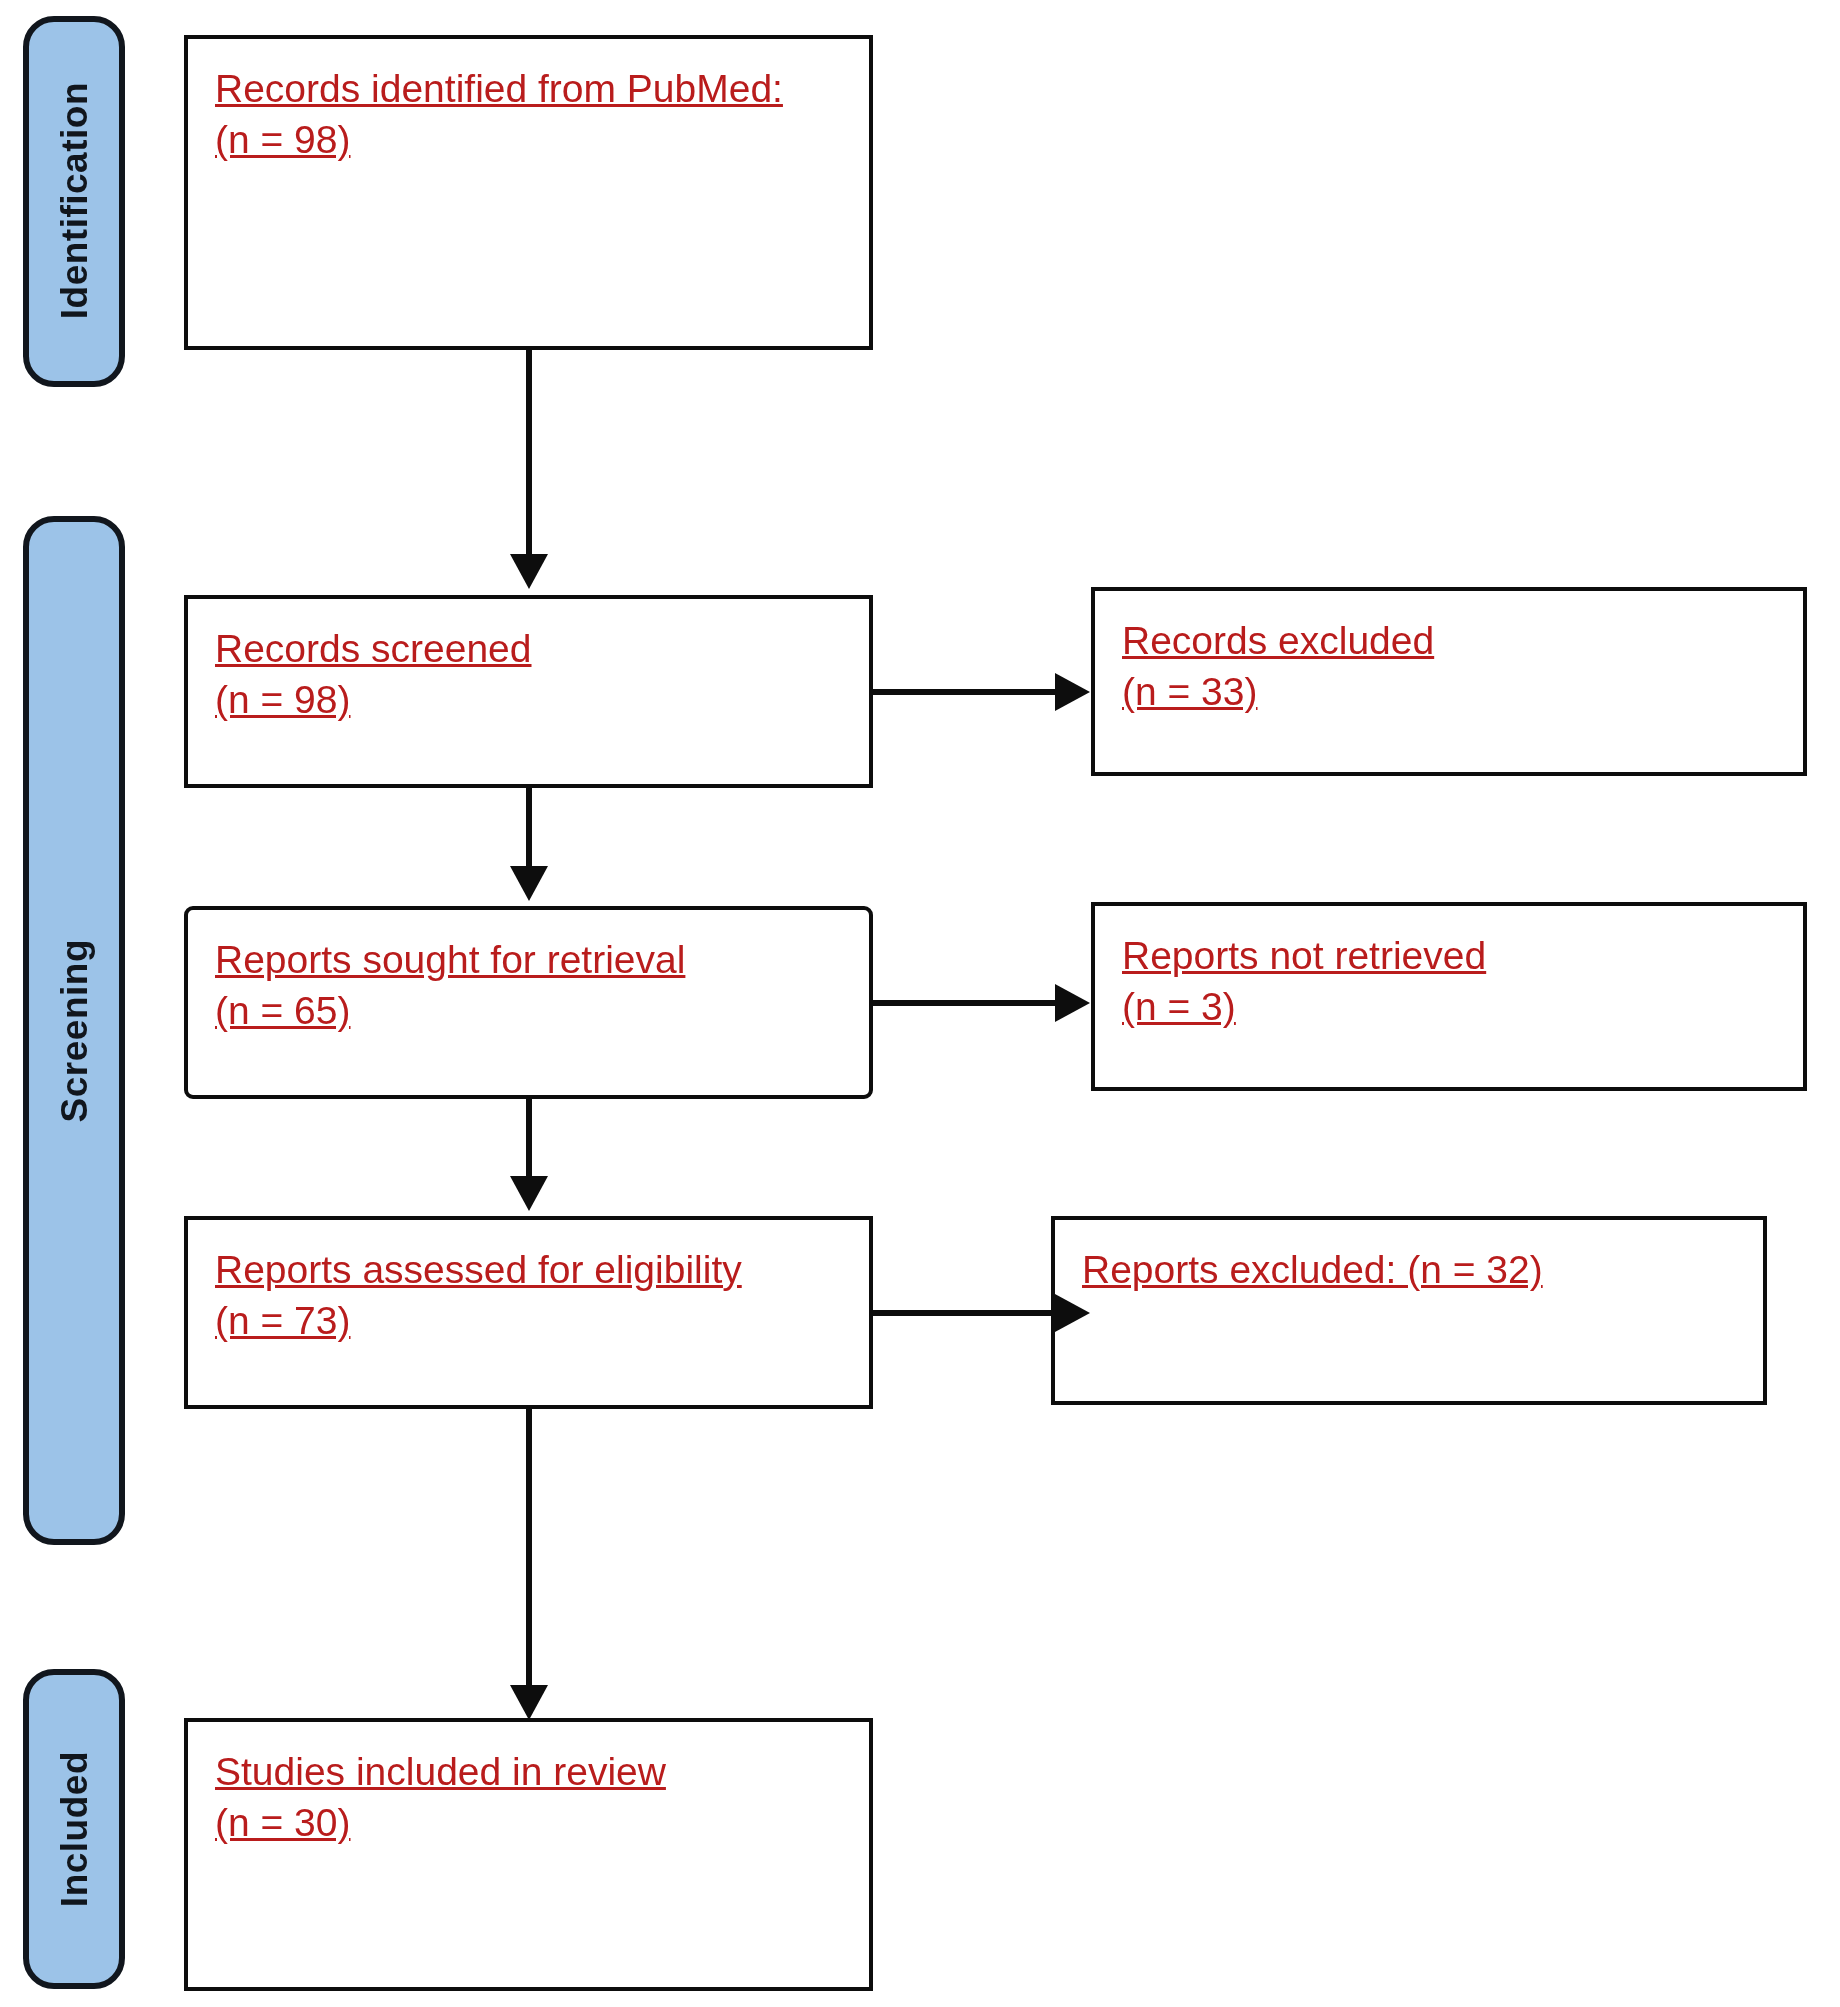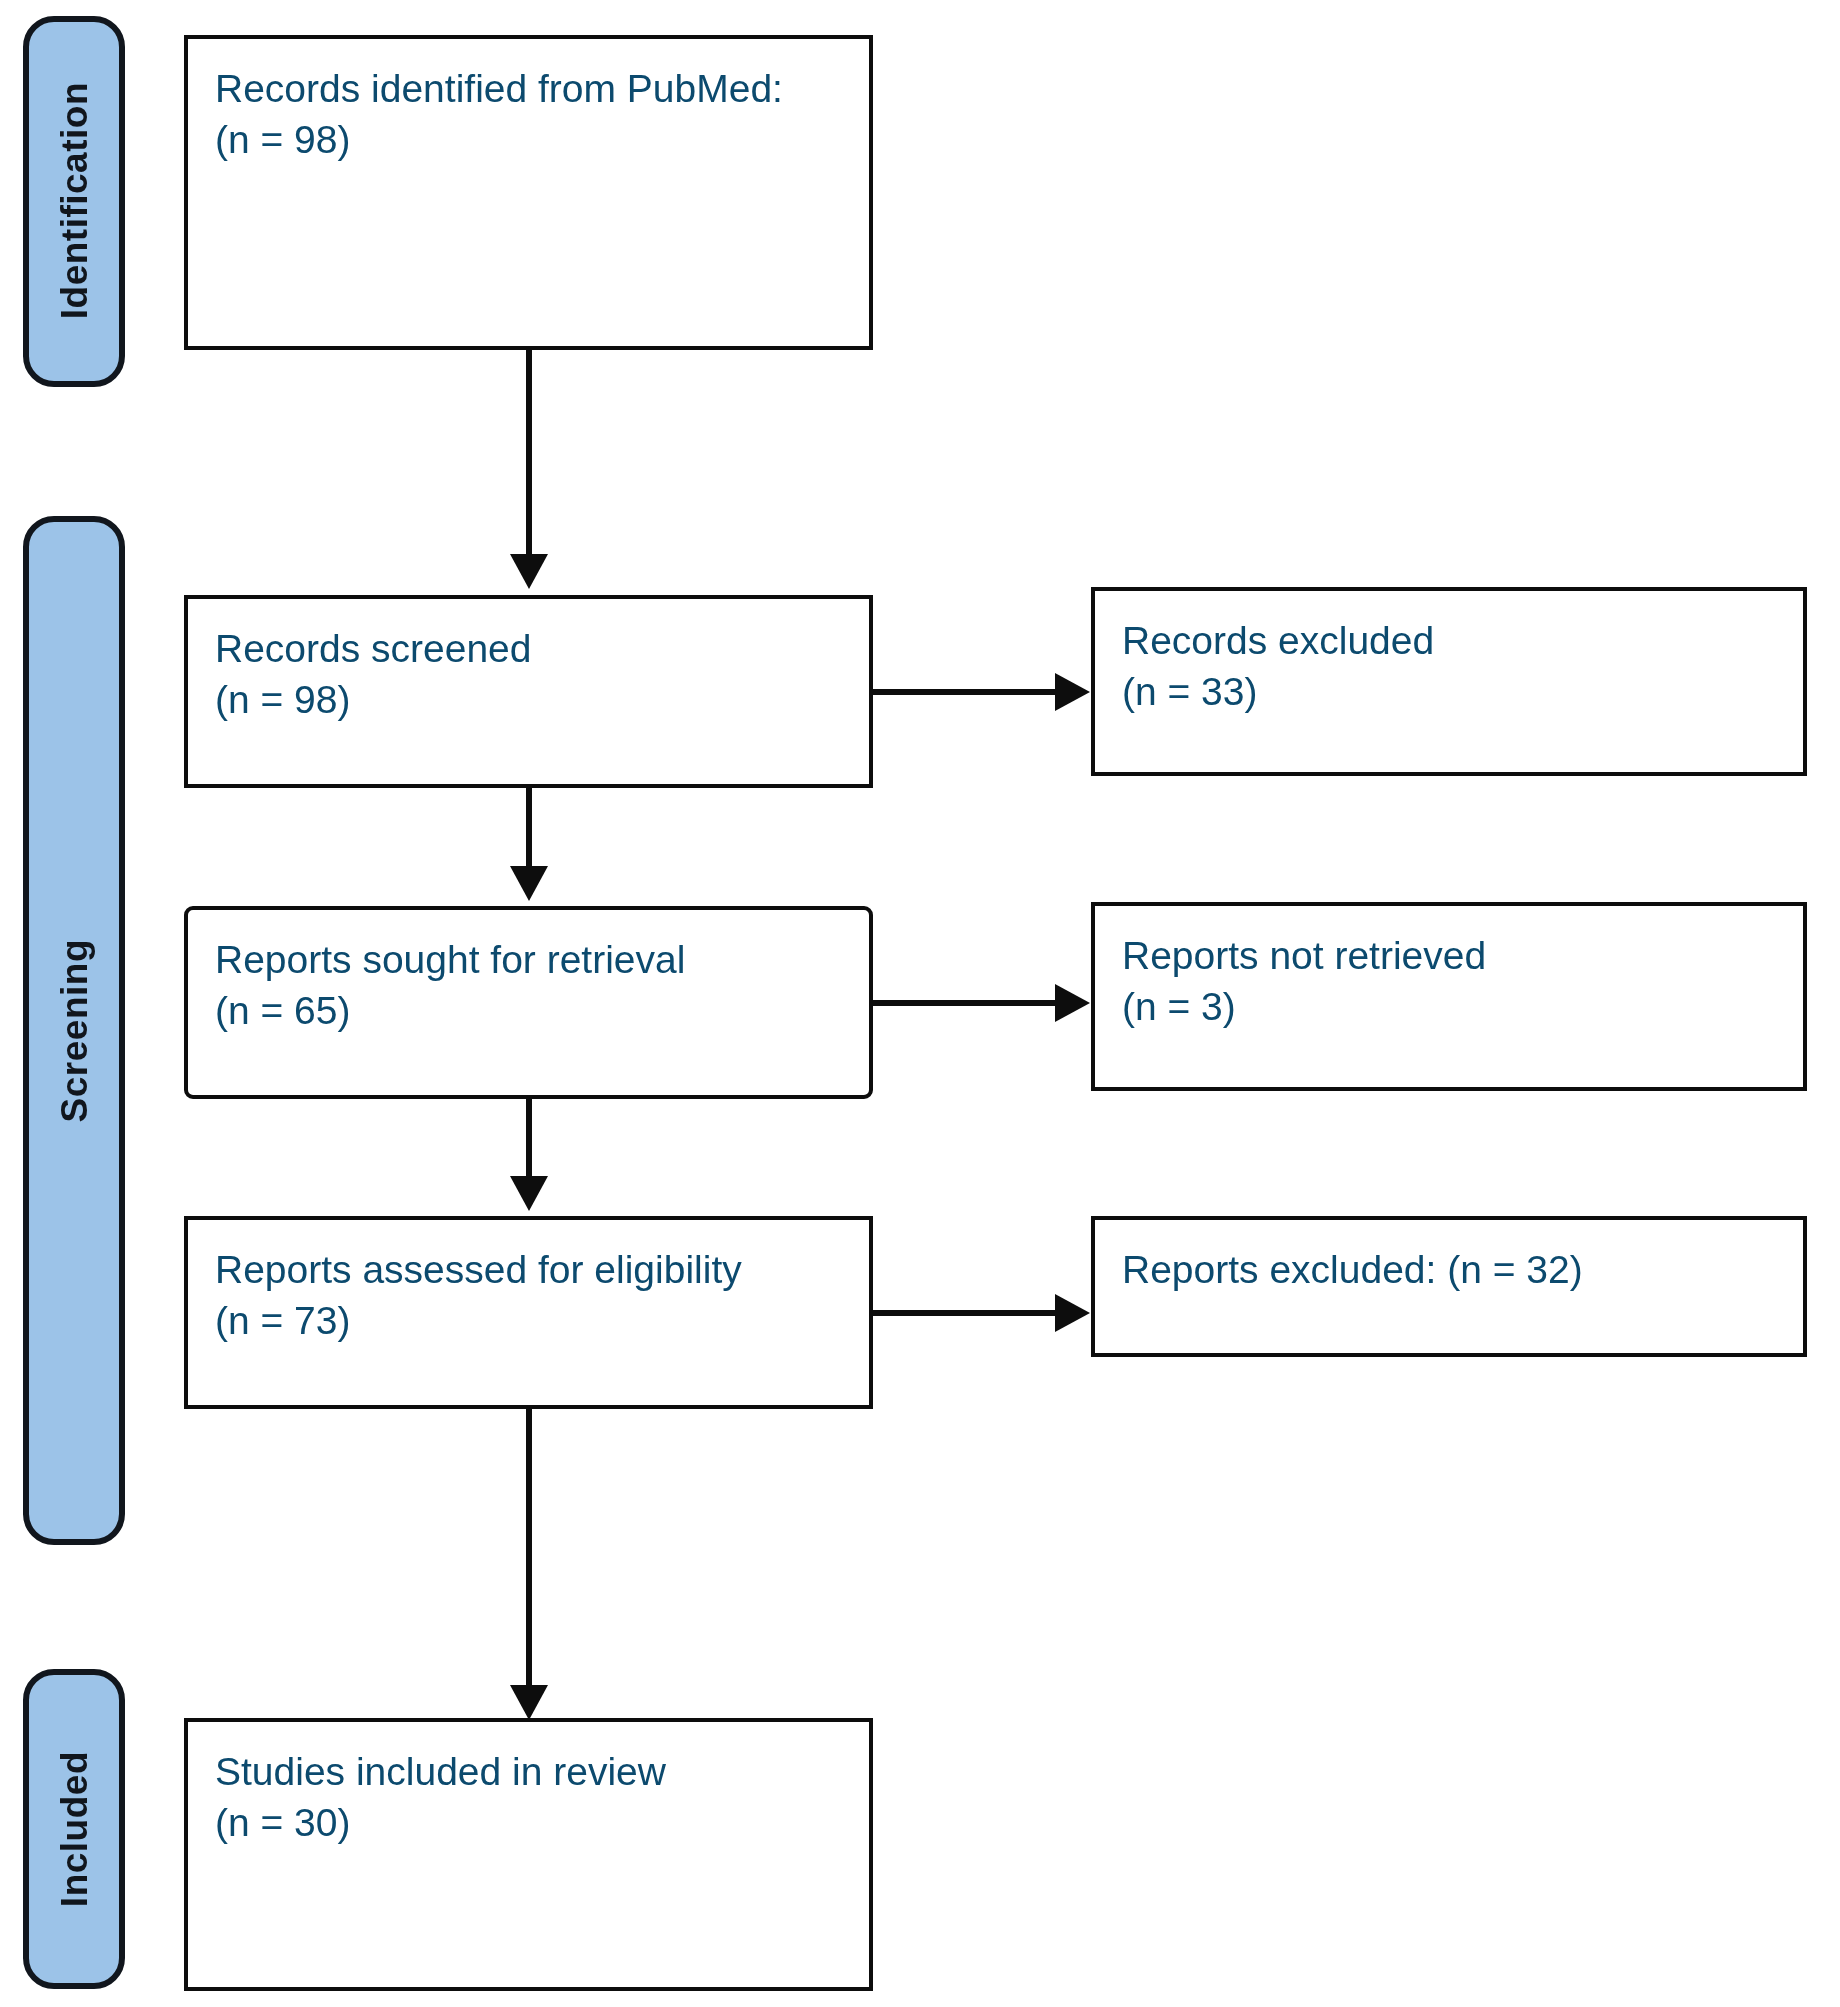--- a/index.html
+++ b/index.html
@@ -47,22 +47,23 @@
     position: absolute;
     background: #ffffff;
     border: 4.5px solid #0d0d0d;
     box-sizing: border-box;
     padding: 23.6px 0 0 27px;
   }
   .flow-box .box-line {
     display: block;
     font-size: 39px;
     line-height: 1.33;
-    color: #0c4a6e;
+    color: #b91c1c;
     white-space: nowrap;
+    text-decoration: underline;
   }
 
   
   .v-line {
     position: absolute;
     width: 5.5px;
     background: #0d0d0d;
   }
   .h-line {
     position: absolute;
@@ -141,21 +142,21 @@
   <div class="arrow-right" style="left:1055px; top:984px;"></div>
 
   <div class="v-line" style="left:526px; top:1099px; width:5.5px; height:84px;"></div>
   <div class="arrow-down" style="left:510px; top:1176px;"></div>
 
   <div class="flow-box" style="left:184px; top:1216px; width:689px; height:193px;">
     <span class="box-line">Reports assessed for eligibility</span>
     <span class="box-line">(n = 73)</span>
   </div>
 
-  <div class="flow-box" style="left:1091px; top:1216px; width:716px; height:141px;">
+  <div class="flow-box" style="left:1051px; top:1216px; width:716px; height:189px;">
     <span class="box-line">Reports excluded: (n = 32)</span>
   </div>
 
   <div class="h-line" style="left:873px; top:1310px; width:185px; height:5.5px;"></div>
   <div class="arrow-right" style="left:1055px; top:1294px;"></div>
 
   <div class="v-line" style="left:526px; top:1409px; width:5.5px; height:282px;"></div>
   <div class="arrow-down" style="left:510px; top:1685px;"></div>
 
   <div class="flow-box" style="left:184px; top:1718px; width:689px; height:273px;">

